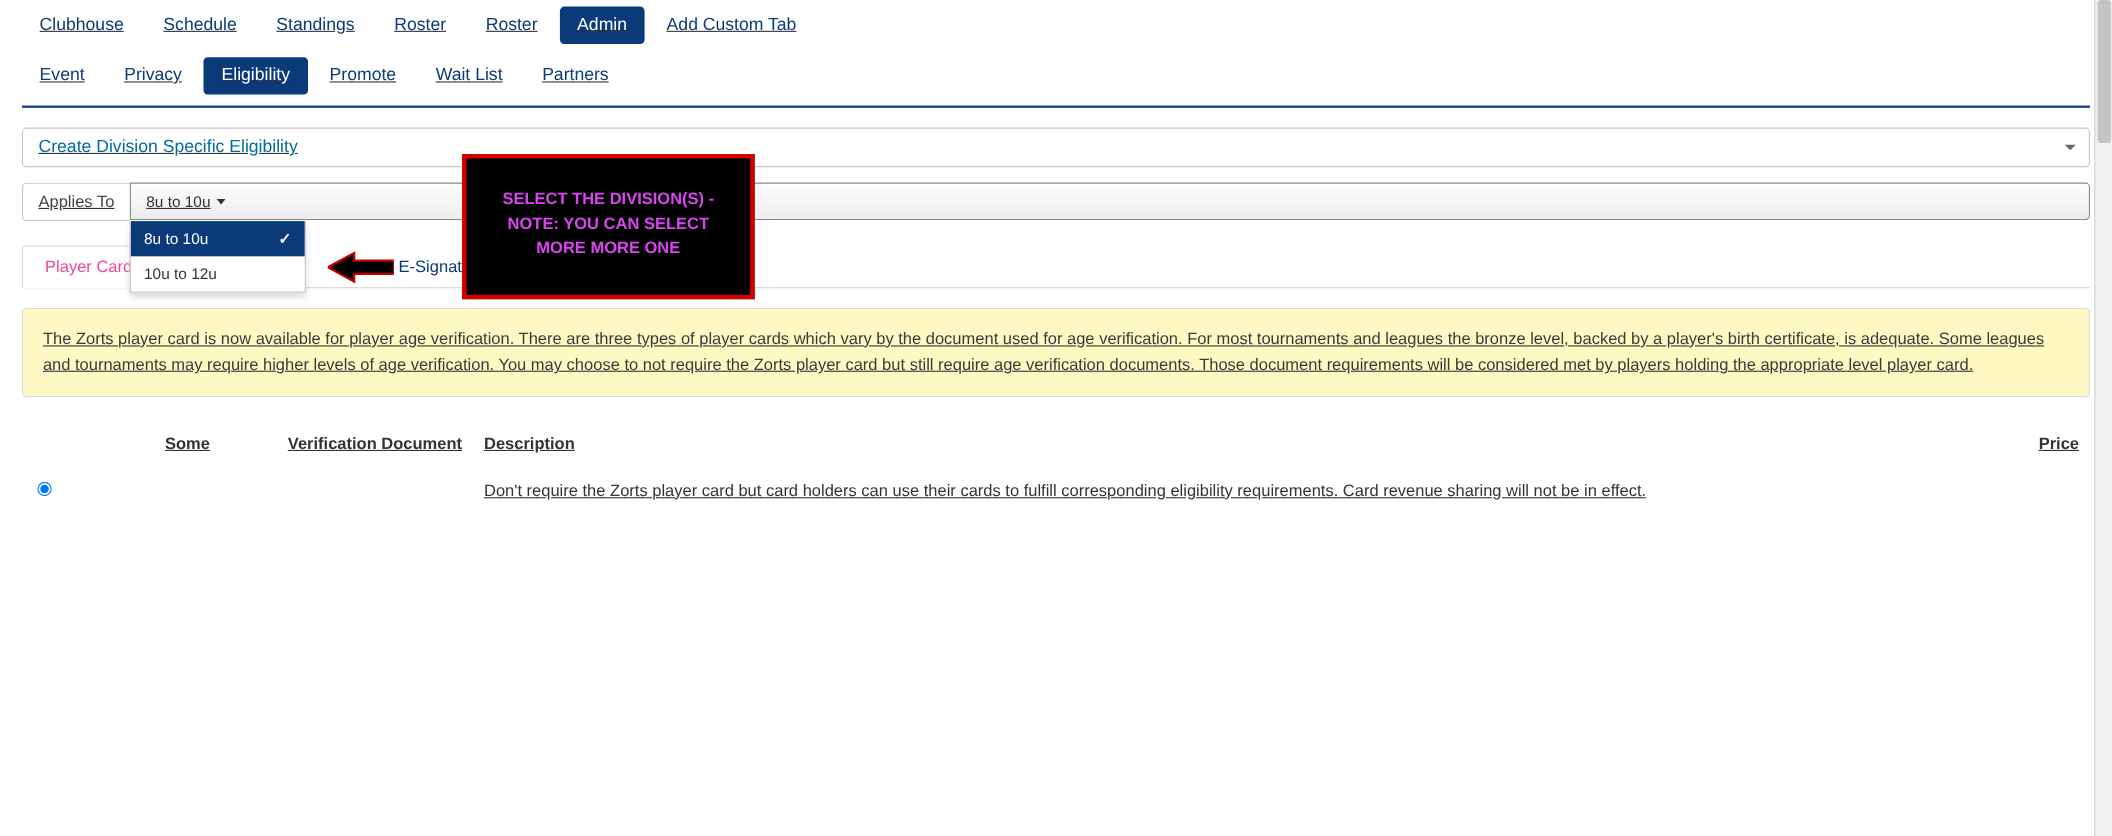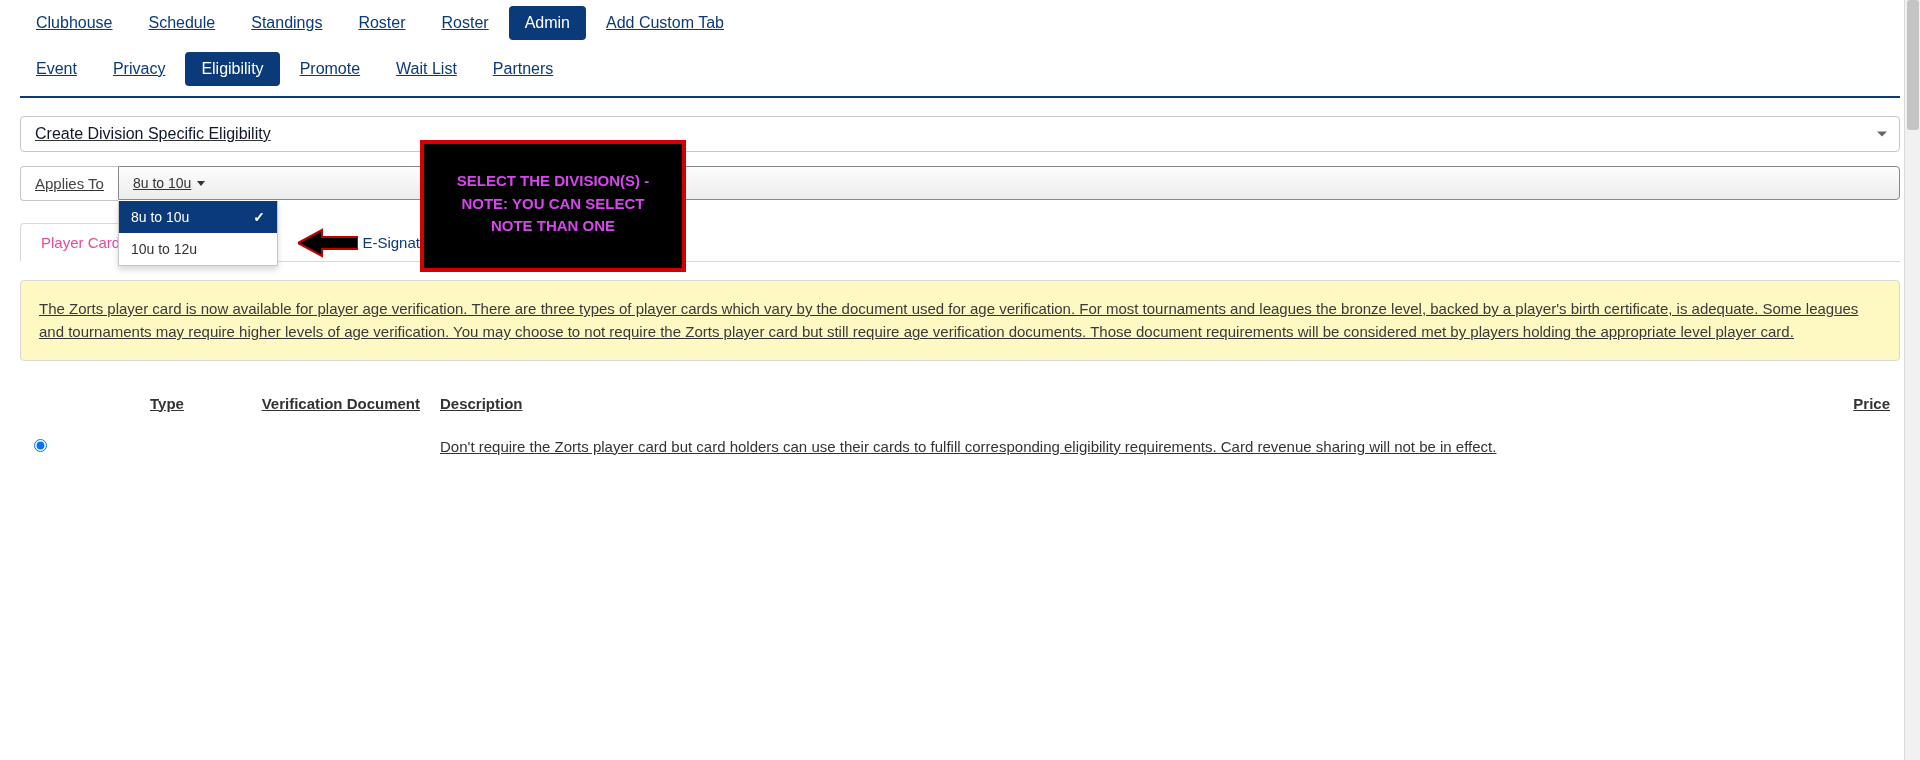--- a/index.html
+++ b/index.html
@@ -27,21 +27,21 @@
   .nav-divider {
     border-bottom: 2px solid #0a3a7a;
     margin: 4px 0 18px 0;
   }
   .big-select {
     width: 100%;
     border: 1px solid #c6c6c6;
     border-radius: 4px;
     padding: 8px 32px 8px 14px;
     font-size: 16px;
-    color: #0f172a;
+    color: #0369a1;
     background: #fff;
     position: relative;
   }
   .big-select::after {
     content: "";
     position: absolute;
     right: 12px; top: 50%;
     width: 0; height: 0;
     border-left: 5px solid transparent;
     border-right: 5px solid transparent;
@@ -251,42 +251,42 @@
     <span class="tab" style="margin-left:200px;">E-Signatures</span>
   </div>
 
   <div class="desc-box">The Zorts player card is now available for player age verification. There are three types of player cards which vary by the document used for age verification. For most tournaments and leagues the bronze level, backed by a player's birth certificate, is adequate. Some leagues and tournaments may require higher levels of age verification. You may choose to not require the Zorts player card but still require age verification documents. Those document requirements will be considered met by players holding the appropriate level player card.</div>
 
   <table class="cards">
     <thead>
       <tr>
         <th style="width:40px;"></th>
         <th style="width:80px;"></th>
-        <th style="width:100px;">Type</th>
+        <th style="width:100px;">Some</th>
         <th style="width:190px;text-align:right;">Verification Document</th>
         <th>Description</th>
         <th class="price-h" style="width:90px;">Price</th>
       </tr>
     </thead>
     <tbody>
       <tr>
         <td><input type="radio" name="pc" checked="" style=""></td>
         <td></td>
         <td></td>
         <td></td>
         <td>Don't require the Zorts player card but card holders can use their cards to fulfill corresponding eligibility requirements. Card revenue sharing will not be in effect.</td>
         <td class="price"></td>
       </tr>
     </tbody>
   </table>
 
   <div class="callout">
     <div>SELECT THE DIVISION(S) -</div>
     <div>NOTE: YOU CAN SELECT</div>
-    <div>NOTE THAN ONE</div>
+    <div>MORE MORE ONE</div>
   </div>
 
   <svg class="arrow" viewBox="0 0 60 30">
     <polygon points="0,15 24,2 24,9 60,9 60,21 24,21 24,28" fill="#000" stroke="#c40000" stroke-width="2"></polygon>
   </svg>
 
 </div>
 
 <div class="scrolltrack">
   <div class="scrollthumb"></div>

